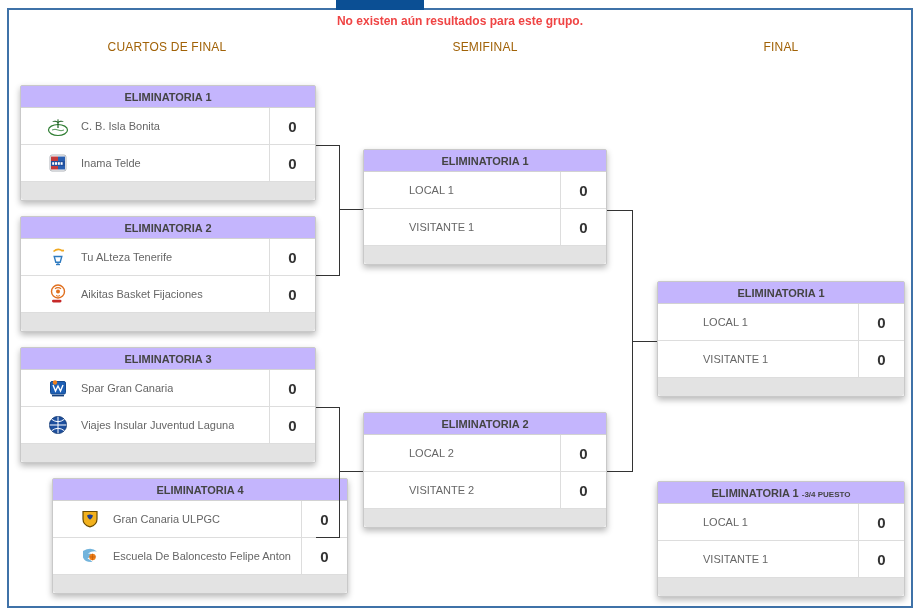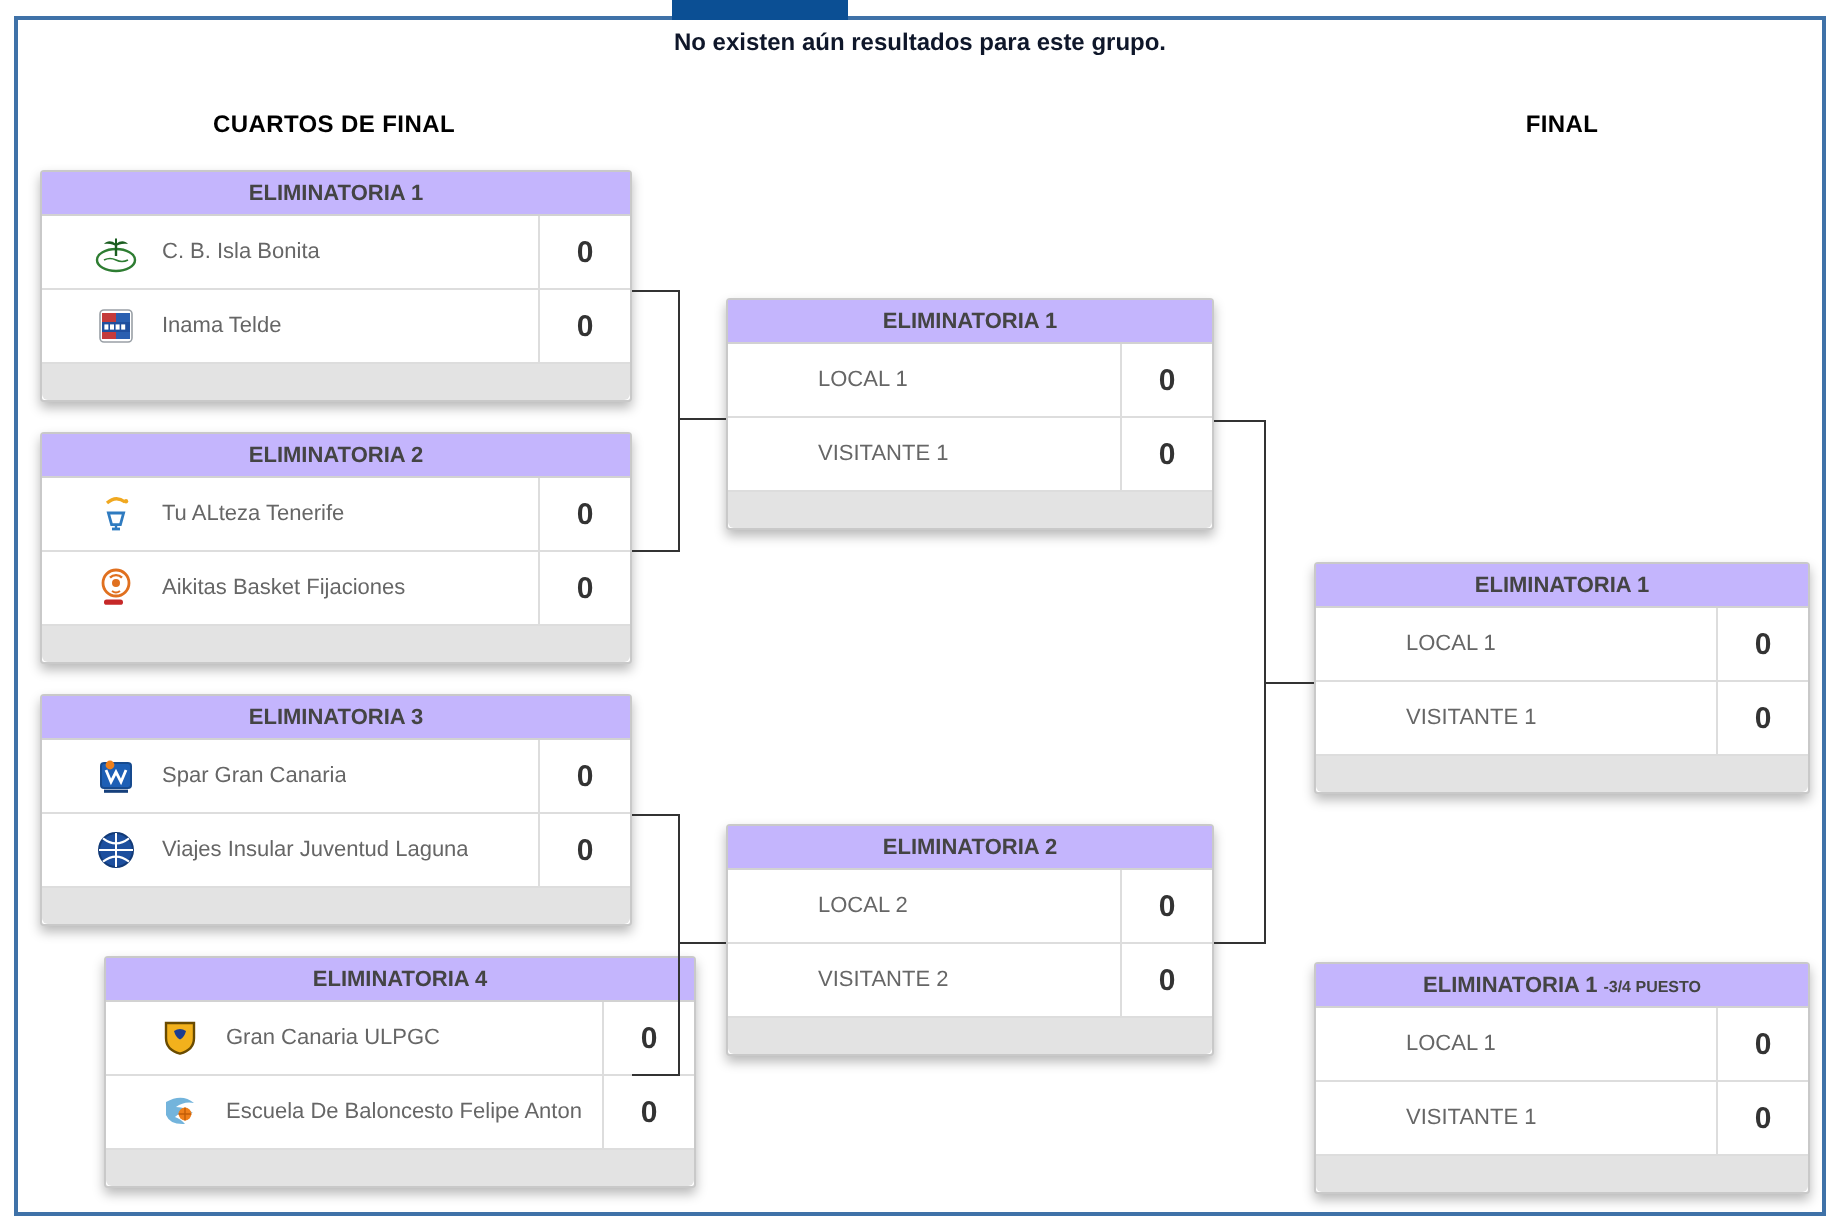--- a/index.html
+++ b/index.html
@@ -5,24 +5,24 @@
   * { box-sizing: border-box; margin: 0; padding: 0; }
   html,body { background:#fff; }
   body { font-family: "Liberation Sans", sans-serif; }
   .stage { position:relative; width:920px; height:610px; background:#fff; overflow:hidden; }
 
   .panel-border { position:absolute; left:7px; top:8px; width:906px; height:600px;
                   border:2px solid #3f72a8; background:transparent; }
   .top-tab { position:absolute; left:336px; top:0; width:88px; height:10px; background:#0b4f94; }
 
   .banner { position:absolute; left:0; top:14px; width:920px; text-align:center;
-            font-size:12px; font-weight:bold; color:#0f172a; }
-
-  .col-header { position:absolute; top:55px; width:240px; text-align:center;
-                font-size:12px; font-weight:bold; color:#000000; letter-spacing:.2px; }
+            font-size:12px; font-weight:bold; color:#ef4444; }
+
+  .col-header { position:absolute; top:40px; width:240px; text-align:center;
+                font-size:12px; font-weight:normal; color:#a16207; letter-spacing:.2px; }
   .col-header.qf { left:47px; }
   .col-header.sf { left:365px; }
   .col-header.fi { left:661px; }
 
   .box { position:absolute; background:#fff; border:1px solid #c9c9c9; border-radius:2px;
          box-shadow:0 3px 6px rgba(0,0,0,.28); }
   .box-header { height:22px; line-height:22px; text-align:center; font-weight:bold;
                 font-size:11px; color:#444; border-bottom:1px solid #d2d2d2; background:#c4b5fd; }
   .box-header .suffix { font-size:8px; margin-left:3px; color:#444; }
   .team-row { position:relative; height:37px; border-bottom:1px solid #ddd;
@@ -58,20 +58,21 @@
 <body>
 
 <div class="stage">
 
   <div class="panel-border"></div>
   <div class="top-tab"></div>
 
   <div class="banner">No existen aún resultados para este grupo.</div>
 
   <div class="col-header qf">CUARTOS DE FINAL</div>
+  <div class="col-header sf">SEMIFINAL</div>
   <div class="col-header fi">FINAL</div>
 
   <div class="box qf-box" id="qf1">
     <div class="box-header">ELIMINATORIA 1</div>
     <div class="team-row">
       <span class="logo">
         <svg width="22" height="22" viewBox="0 0 22 22">
           <ellipse cx="11" cy="15" rx="9.5" ry="5.5" fill="#fff" stroke="#2e7d32" stroke-width="1.2"></ellipse>
           <path d="M5 15 Q8 13.5 11 15 Q14 16.5 17 15" stroke="#2e7d32" stroke-width="0.8" fill="none"></path>
           <rect x="10.4" y="6.5" width="1.2" height="6.5" fill="#1b5e20"></rect>

